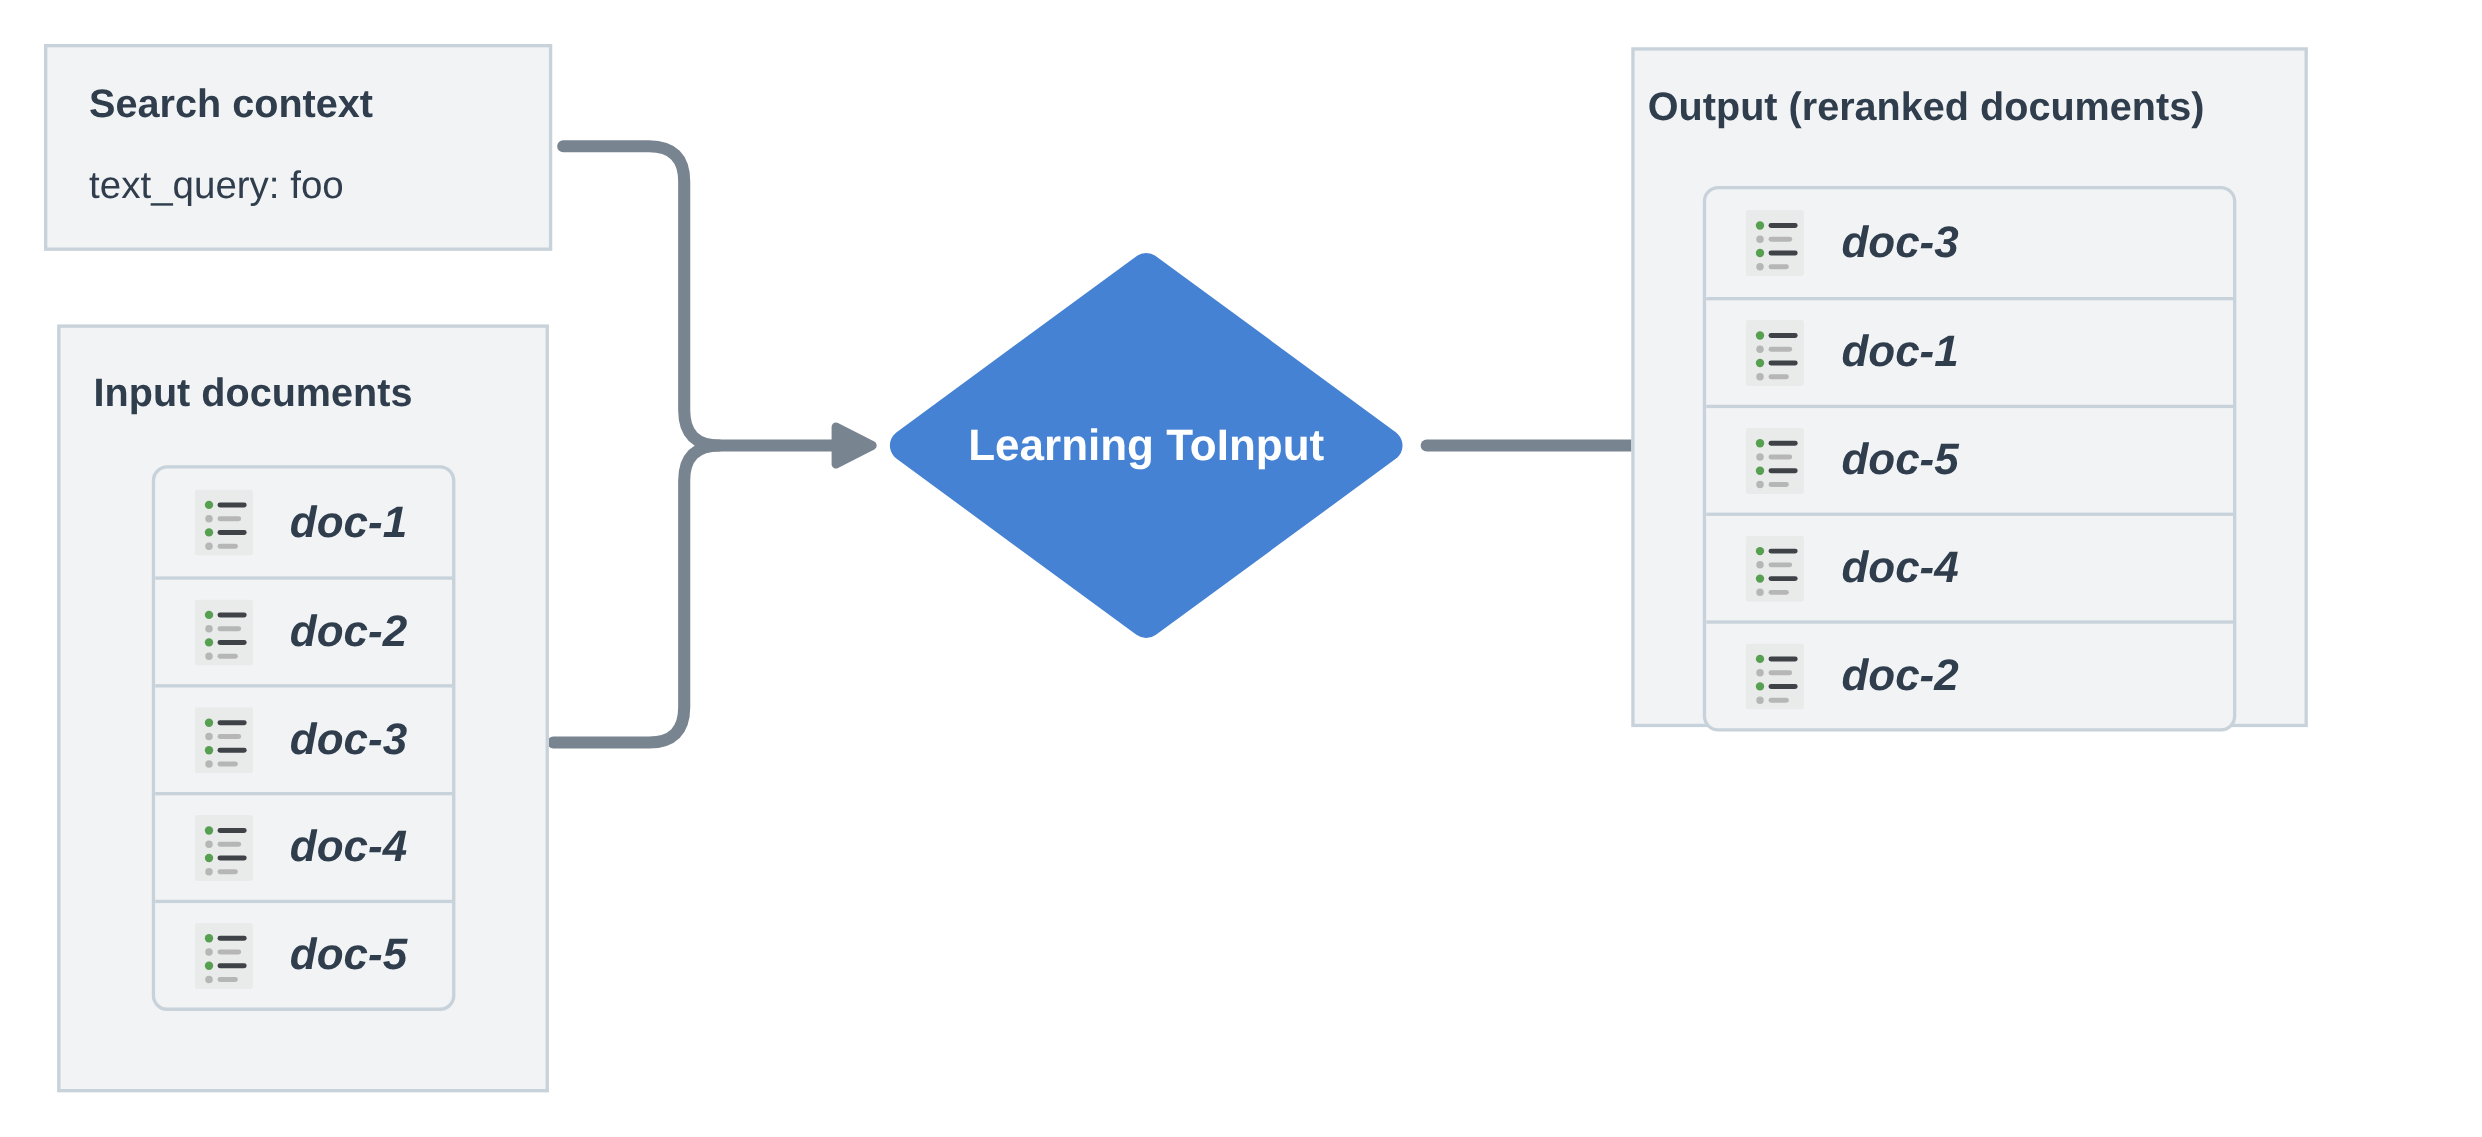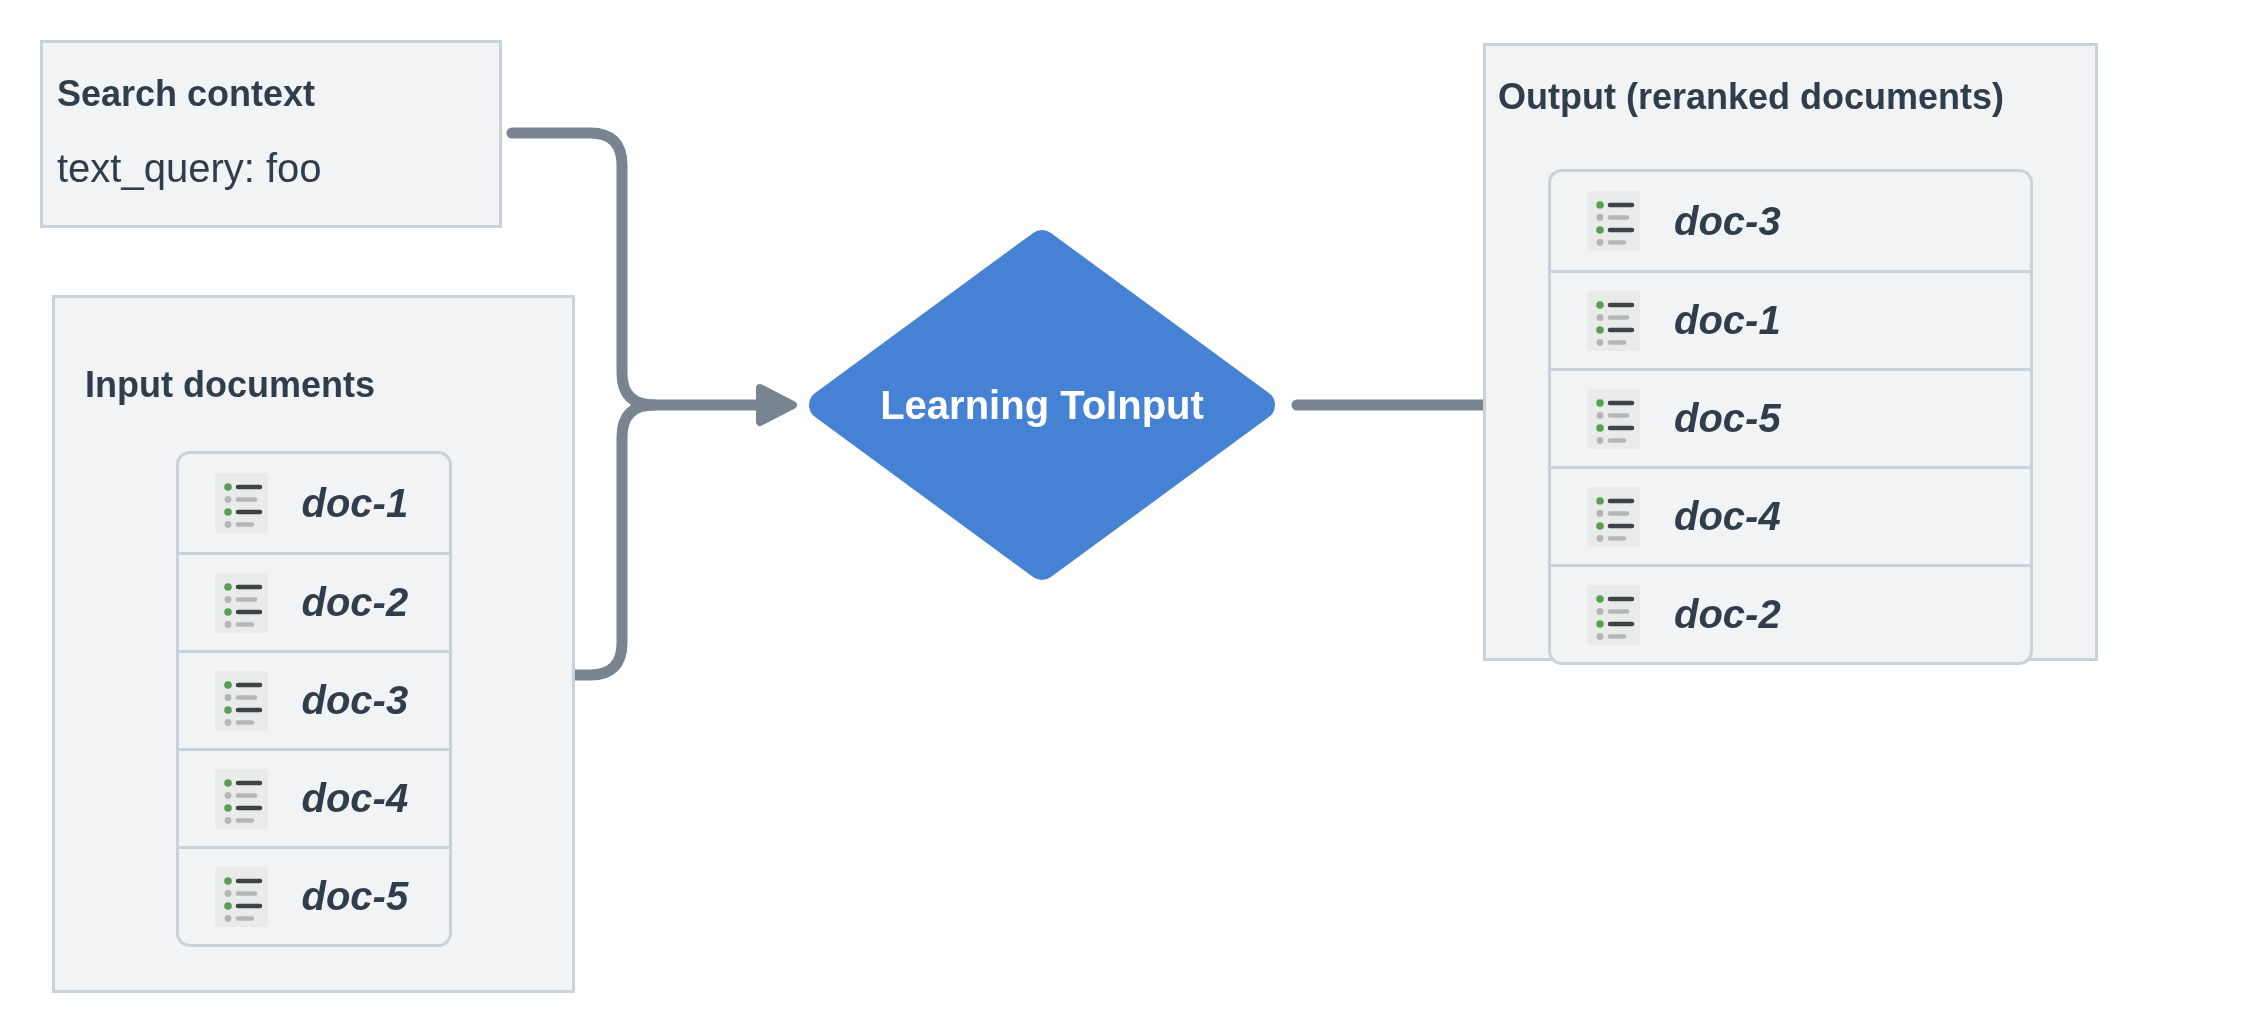--- a/index.html
+++ b/index.html
@@ -19,26 +19,26 @@
   body{font-family:"Liberation Sans","DejaVu Sans",sans-serif;color:var(--text);}
   .canvas{position:relative;width:2256px;height:1034px;}
   svg.layer{position:absolute;left:0;top:0;width:2256px;height:1034px;}
 
   .node{
     position:absolute;
     background:var(--node-bg);
     border:3px solid var(--node-border);
   }
   .node-title{font-weight:bold;font-size:36px;line-height:45px;}
-  .node-sub{font-size:40px;line-height:45px;}
-
-  .search{left:40px;top:40px;width:462px;height:188px;padding:28px 14px;}
+  .node-sub{font-size:35px;line-height:45px;}
+
+  .search{left:40px;top:40px;width:462px;height:188px;padding:28px 38px;}
   .search .node-title{margin-bottom:30px;}
 
-  .input{left:52px;top:295px;width:523px;height:698px;padding:64px 30px;}
+  .input{left:52px;top:295px;width:447px;height:698px;padding:36px 30px;}
   .input .node-title{margin-bottom:44px;}
   .input .doc-list{width:276px;}
 
   .output{left:1483px;top:43px;width:615px;height:618px;padding:28px 12px;}
   .output .node-title{margin-bottom:50px;}
   .output .doc-list{width:485px;}
 
   .doc-list{
     margin:0 auto;
     background:var(--node-bg);

